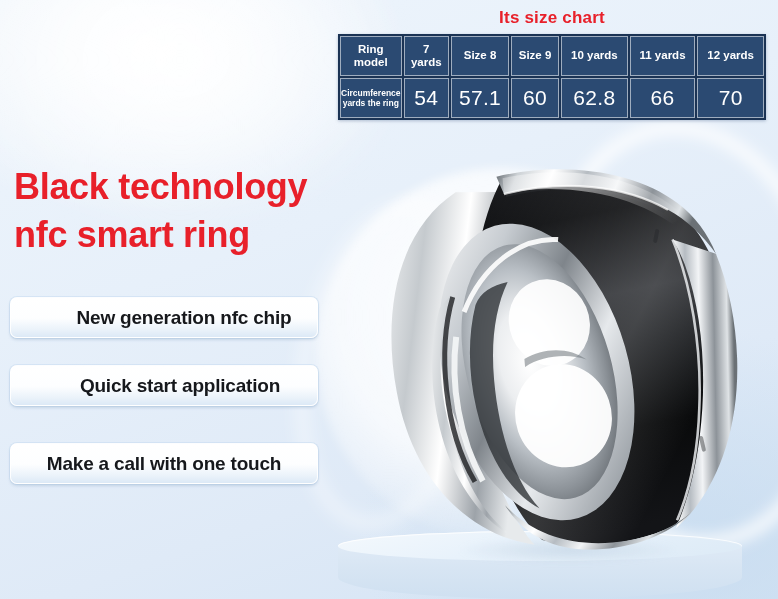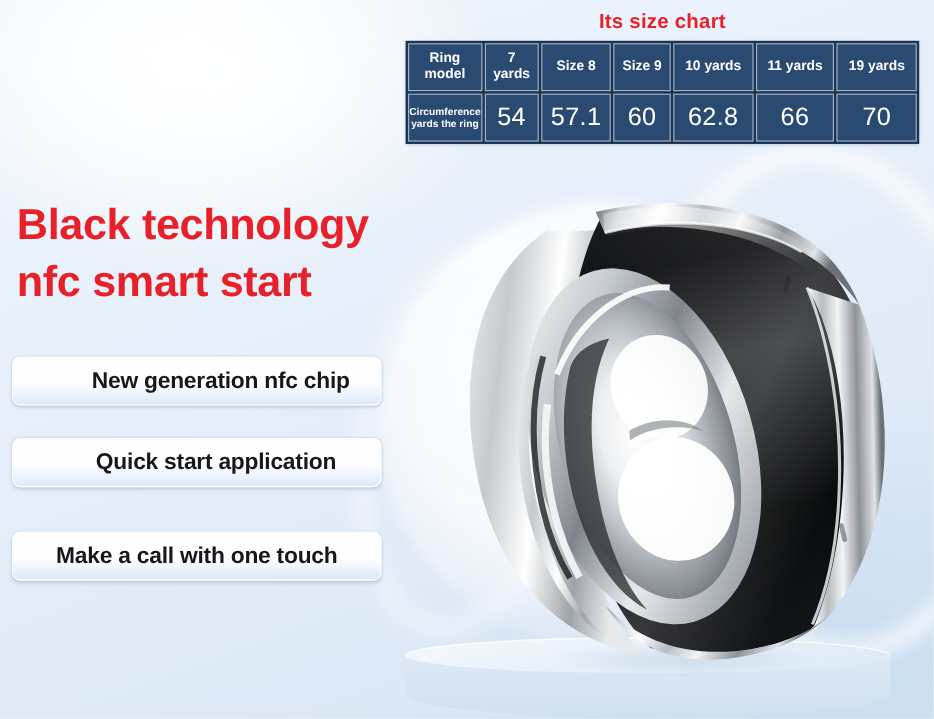--- a/index.html
+++ b/index.html
@@ -300,41 +300,41 @@
         <tr class="hdr">
           <td class="rowlabel">Ring model</td>
           <td>
             <span>7</span><br>
             <span>yards</span>
           </td>
           <td>Size 8</td>
           <td>Size 9</td>
           <td>10 yards</td>
           <td>11 yards</td>
-          <td>19 yards</td>
+          <td>12 yards</td>
         </tr>
         <tr class="val">
           <td class="rowlabel">
             <span>Circumference</span><br>
             <span>yards the ring</span>
           </td>
           <td>54</td>
           <td>57.1</td>
           <td>60</td>
           <td>62.8</td>
           <td>66</td>
           <td>70</td>
         </tr>
       </tbody>
     </table>
   </div>
 
   <div id="headline">
     <span class="hl-line">Black technology</span>
-    <span class="hl-line">nfc smart start</span>
+    <span class="hl-line">nfc smart ring</span>
   </div>
 
   <div class="pill" id="pill-0">
     <span class="pill-label">New generation nfc chip</span>
   </div>
   <div class="pill" id="pill-1">
     <span class="pill-label">Quick start application</span>
   </div>
   <div class="pill" id="pill-2">
     <span class="pill-label">Make a call with one touch</span>

